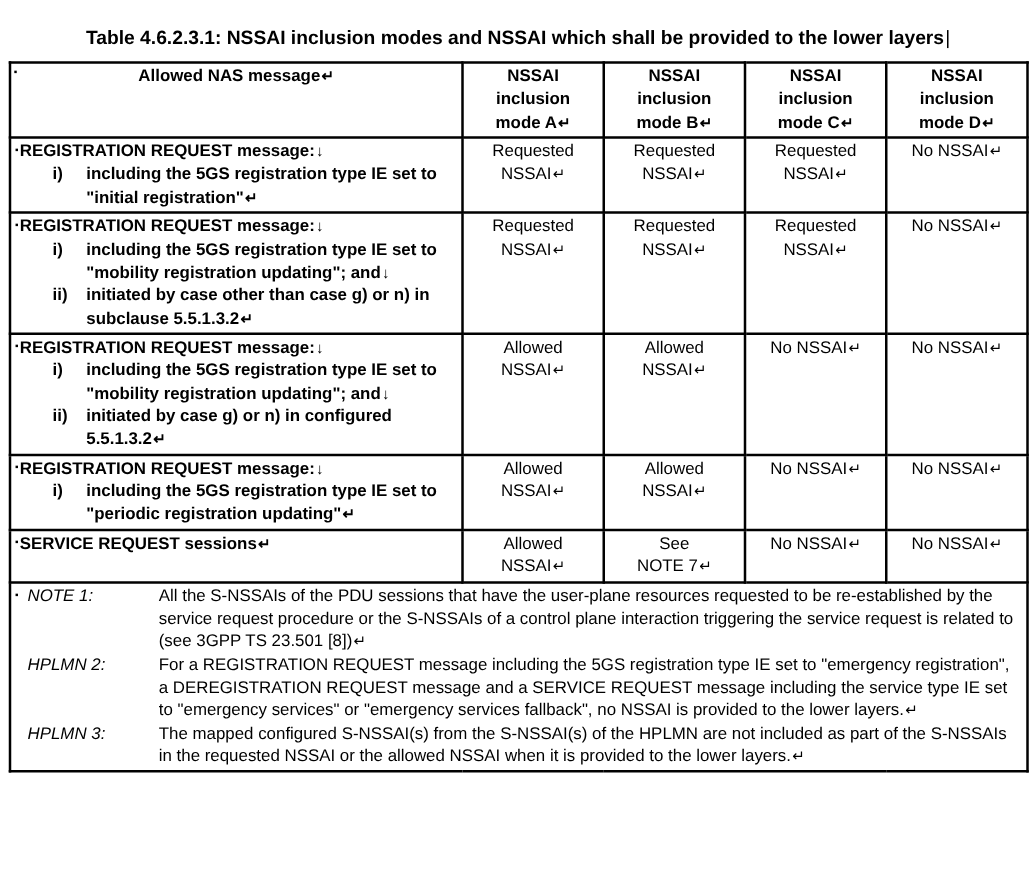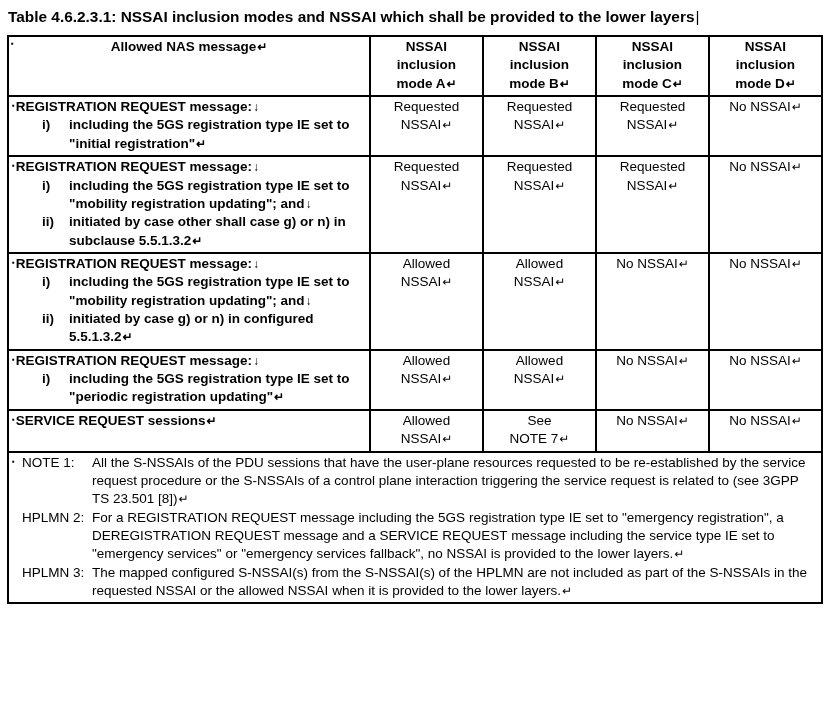--- a/index.html
+++ b/index.html
@@ -10,21 +10,22 @@
     background: #ffffff;
     color: #000000;
     font-family: "Liberation Sans", sans-serif;
   }
   .page { padding: 6px 7px 4px 7px; }
 
   .title {
     font-weight: bold;
     font-size: 15.4px;
     white-space: nowrap;
-    margin: 2px 0 9px 1px;
+    margin: 16px 0 9px 1px;
+    text-align: center;
   }
   .title .title-mark { font-weight: normal; margin-left: 1px; }
 
   table.nssai {
     border-collapse: collapse;
     width: 814px;
     table-layout: fixed;
   }
   .nssai th, .nssai td {
     border: 2px solid #000000;
@@ -48,22 +49,22 @@
 
   .msg-cell { padding-left: 2px; font-weight: bold; }
   .msg-line { }
   .item { display: flex; padding-left: 30px; }
   .item-label { flex: 0 0 27px; }
   .item-text { flex: 1 1 auto; }
 
   .notes-cell { padding: 2px 4px 3px 4px; }
   .note { display: flex; }
   .note-sq { flex: 0 0 10px; font-size: 8px; padding-top: 3px; }
-  .note-label { flex: 0 0 70px; }
-  .note-text { flex: 1 1 auto; }
+  .note-label { flex: 0 0 70px; font-style: italic; }
+  .note-text { flex: 1 1 auto; margin-left: 35px; }
 </style>
 </head>
 <body>
 
 <div class="page">
 
   <div class="title"><span>Table 4.6.2.3.1: NSSAI inclusion modes and NSSAI which shall be provided to the lower layers</span><span class="title-mark">|</span></div>
 
   <table class="nssai">
     <colgroup>
@@ -112,21 +113,21 @@
 
     <tr>
       <td class="msg-cell">
         <div class="msg-line"><span class="sq">▪</span><span>REGISTRATION REQUEST message:</span><span class="mark">↓</span></div>
         <div class="item">
           <span class="item-label">i)</span>
           <span class="item-text"><span>including the 5GS registration type IE set to "mobility registration updating"; and</span><span class="mark">↓</span></span>
         </div>
         <div class="item">
           <span class="item-label">ii)</span>
-          <span class="item-text"><span>initiated by case other shall case g) or n) in subclause 5.5.1.3.2</span><span class="mark">↵</span></span>
+          <span class="item-text"><span>initiated by case other than case g) or n) in subclause 5.5.1.3.2</span><span class="mark">↵</span></span>
         </div>
       </td>
       <td class="mode-cell"><span class="val">Requested
 NSSAI</span><span class="mark">↵</span></td>
       <td class="mode-cell"><span class="val">Requested
 NSSAI</span><span class="mark">↵</span></td>
       <td class="mode-cell"><span class="val">Requested
 NSSAI</span><span class="mark">↵</span></td>
       <td class="mode-cell"><span class="val">No NSSAI</span><span class="mark">↵</span></td>
     </tr>

